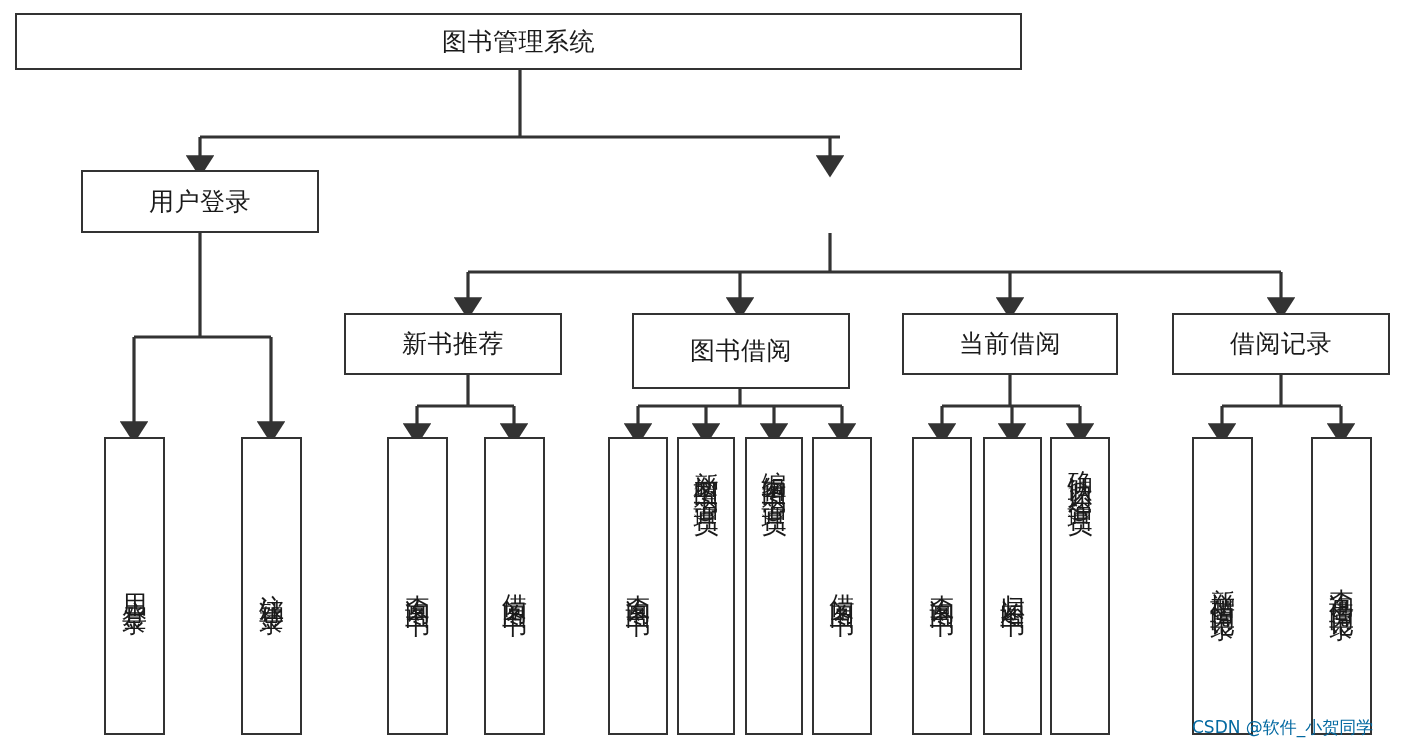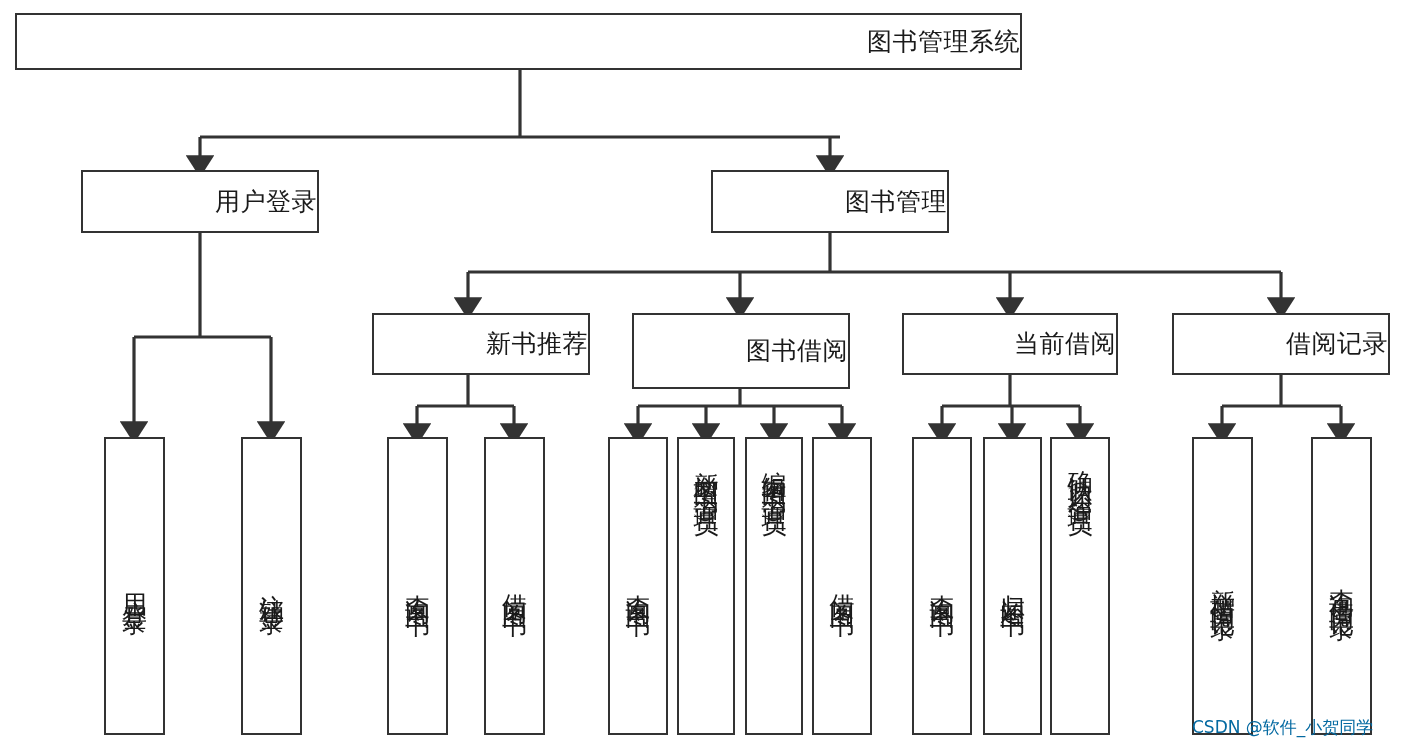--- a/index.html
+++ b/index.html
@@ -23,21 +23,21 @@
     height: 747px;
     pointer-events: none;
   }
   .node {
     position: absolute;
     box-sizing: border-box;
     background: #ffffff;
     border: 2.5px solid #333333;
     display: flex;
     align-items: center;
-    justify-content: flex-end;
+    justify-content: center;
     z-index: 3;
   }
   .node .label {
     color: #1a1a1a;
     line-height: 1.12;
     text-align: center;
     white-space: pre;
   }
   .node.horiz .label {
     font-size: 25px;
@@ -130,25 +130,22 @@
   </svg>
 
   <div class="node title" style="left:15px; top:13px; width:1007px; height:57px;">
     <span class="label">图书管理系统</span>
   </div>
 
   <div class="node horiz" style="left:81px; top:170px; width:238px; height:63px;">
     <span class="label">用户登录</span>
   </div>
 
-  <div class="node horiz" style="left:711px; top:170px; width:238px; height:63px;">
-    <span class="label">图书管理</span>
-  </div>
-
-  <div class="node horiz" style="left:372px; top:313px; width:218px; height:62px;">
+
+  <div class="node horiz" style="left:344px; top:313px; width:218px; height:62px;">
     <span class="label">新书推荐</span>
   </div>
 
   <div class="node horiz" style="left:632px; top:313px; width:218px; height:76px;">
     <span class="label">图书借阅</span>
   </div>
 
   <div class="node horiz" style="left:1172px; top:313px; width:218px; height:62px;">
     <span class="label">借阅记录</span>
   </div>

